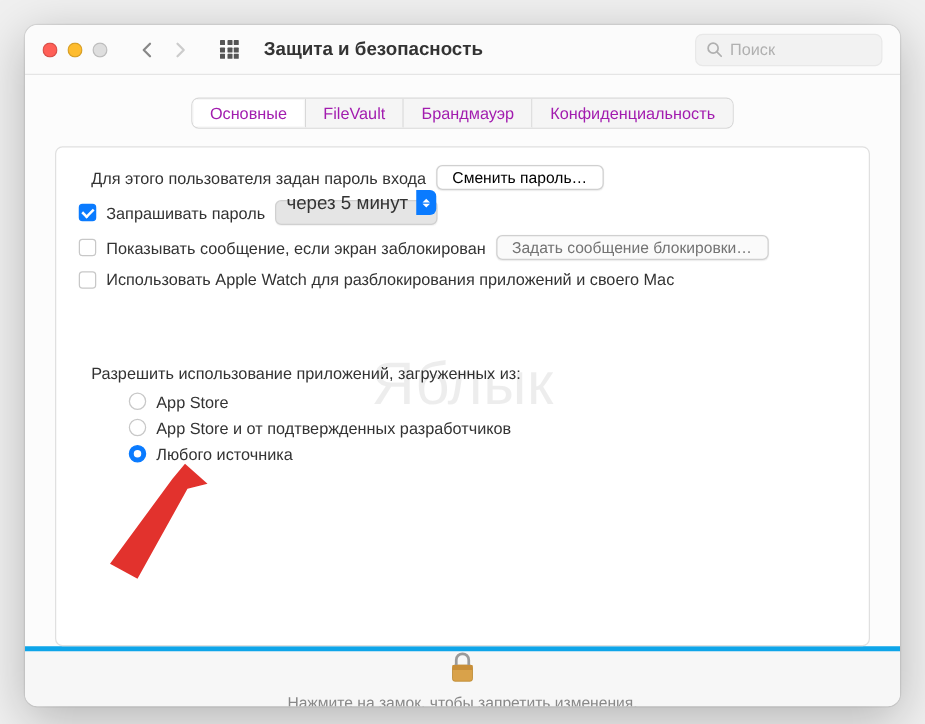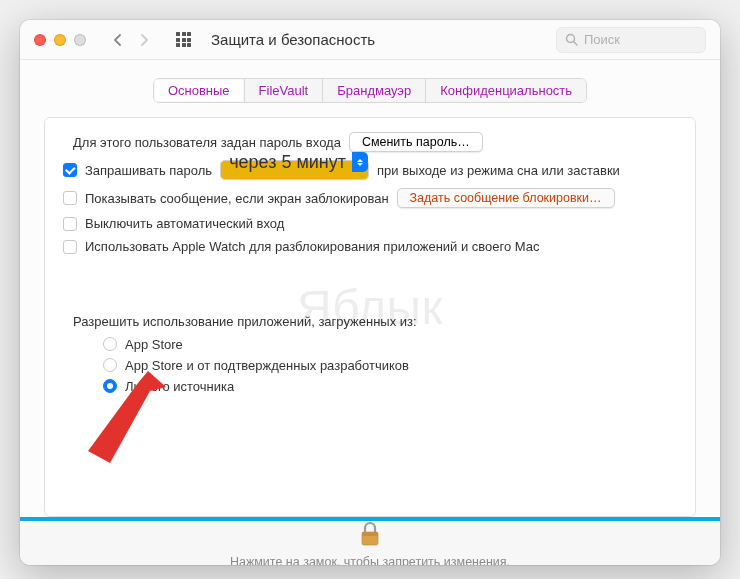--- a/index.html
+++ b/index.html
@@ -16,21 +16,21 @@
   .traffic { display: flex; gap: 8px; }
   .dot { width: 12px; height: 12px; border-radius: 50%; border: 0.5px solid rgba(0,0,0,0.15); }
   .dot.red { background: #ff5f57; }
   .dot.yellow { background: #febc2e; }
   .dot.green { background: #dedede; }
   .navbtns { display: flex; gap: 2px; margin-left: 10px; }
   .navbtn { width: 24px; height: 22px; display: flex; align-items: center; justify-content: center; color: #888; cursor: default; }
   .navbtn.disabled { color: #ccc; }
   .grid-icon { width: 15px; height: 15px; display: grid; grid-template-columns: repeat(3,1fr); grid-template-rows: repeat(3,1fr); gap: 1.5px; margin-left: 10px; cursor: pointer; }
   .grid-icon div { background: #555; border-radius: 0.5px; }
-  .title { font-weight: 400; font-size: 15px; margin-left: 10px; color: #333; flex: 1; }
+  .title { font-weight: 700; font-size: 15px; margin-left: 10px; color: #333; flex: 1; }
   .search { display: flex; align-items: center; background: #f2f2f2; border: 1px solid #e8e8e8; border-radius: 6px; height: 26px; padding: 0 8px; width: 150px; color: #aaa; font-size: 13px; gap: 6px; }
   .search svg { flex: none; }
   .search input { border: none; background: transparent; outline: none; font-size: 13px; width: 100%; color: #000000; }
   .search input::placeholder { color: #b0b0b0; }
 
   .content { flex: 1; padding: 18px 24px 0; position: relative; }
   .tabs { display: flex; justify-content: center; }
   .tabbar { display: flex; border: 1px solid #d8d8d8; border-radius: 6px; overflow: hidden; background: #fff; }
   .tab { font-size: 13px; padding: 4px 14px; color: #a21caf; cursor: pointer; border-right: 1px solid #d8d8d8; }
   .tab:last-child { border-right: none; }
@@ -38,25 +38,25 @@
   .tab:not(.active) { background: #f5f5f5; }
 
   .panel {
     margin-top: 14px; border: 1px solid #e0e0e0; border-radius: 6px;
     padding: 14px 18px 18px; background: #fff; font-size: 13px; color: #333;
     height: 400px; position: relative;
   }
   .row { display: flex; align-items: center; gap: 8px; margin-bottom: 8px; flex-wrap: wrap; }
   .row.indent { margin-left: 10px; }
   .btn { background: #fff; border: 1px solid #d0d0d0; border-radius: 5px; padding: 2px 12px; font-size: 12.5px; cursor: pointer; box-shadow: 0 0.5px 1px rgba(0,0,0,0.08); }
-  .btn.ghost { color: #c2410c; background: #fafafa; }
+  .btn.ghost { color: #737373; background: #fafafa; }
   .checkbox { width: 14px; height: 14px; border: 1px solid #c8c8c8; border-radius: 3px; background: #fff; display: inline-flex; align-items: center; justify-content: center; flex: none; }
   .checkbox.checked { background: #0a7bff; border-color: #0a7bff; }
   .checkbox.checked::after { content: ""; width: 4px; height: 7px; border: solid #fff; border-width: 0 2px 2px 0; transform: rotate(45deg) translate(-0.5px,-1px); }
-  .select { display: inline-flex; align-items: center; border: 1px solid #d0d0d0; border-radius: 5px; height: 20px; padding: 0 0 16px 8px; font-size: 18px; background: #eab308; box-shadow: 0 0.5px 1px rgba(0,0,0,0.05); }
+  .select { display: inline-flex; align-items: center; border: 1px solid #d0d0d0; border-radius: 5px; height: 20px; padding: 0 0 16px 8px; font-size: 15px; background: #e5e5e5; box-shadow: 0 0.5px 1px rgba(0,0,0,0.05); }
   .select .stepper { width: 16px; height: 20px; background: #0a7bff; border-radius: 0 5px 5px 0; margin-left: 6px; display: flex; flex-direction: column; align-items: center; justify-content: center; gap: 1px; }
   .select .stepper::before, .select .stepper::after { content: ""; border-left: 3px solid transparent; border-right: 3px solid transparent; }
   .select .stepper::before { border-bottom: 3px solid #fff; }
   .select .stepper::after { border-top: 3px solid #fff; }
 
   .section-gap { height: 52px; }
 
   .radio-group { margin-left: 40px; }
   .radio-row { display: flex; gap: 8px; margin-bottom: 6px; }
   .radio { width: 14px; height: 14px; border-radius: 50%; border: 1px solid #c8c8c8; background: #fff; flex: none; position: relative; }
@@ -142,33 +142,28 @@
         <button class="btn">Сменить пароль…</button>
       </div>
 
       <div class="row">
         <span class="checkbox checked"></span>
         <span>Запрашивать пароль</span>
         <span class="select">
           <span>через 5 минут</span>
           <span class="stepper"></span>
         </span>
-        <span>при выходе из режима сна или заставки</span>
       </div>
 
       <div class="row">
         <span class="checkbox"></span>
         <span>Показывать сообщение, если экран заблокирован</span>
         <button class="btn ghost">Задать сообщение блокировки…</button>
       </div>
 
-      <div class="row">
-        <span class="checkbox"></span>
-        <span>Выключить автоматический вход</span>
-      </div>
 
       <div class="row">
         <span class="checkbox"></span>
         <span>Использовать Apple Watch для разблокирования приложений и своего Mac</span>
       </div>
 
       <div class="section-gap"></div>
 
       <div class="row indent">
         <span>Разрешить использование приложений, загруженных из:</span>

